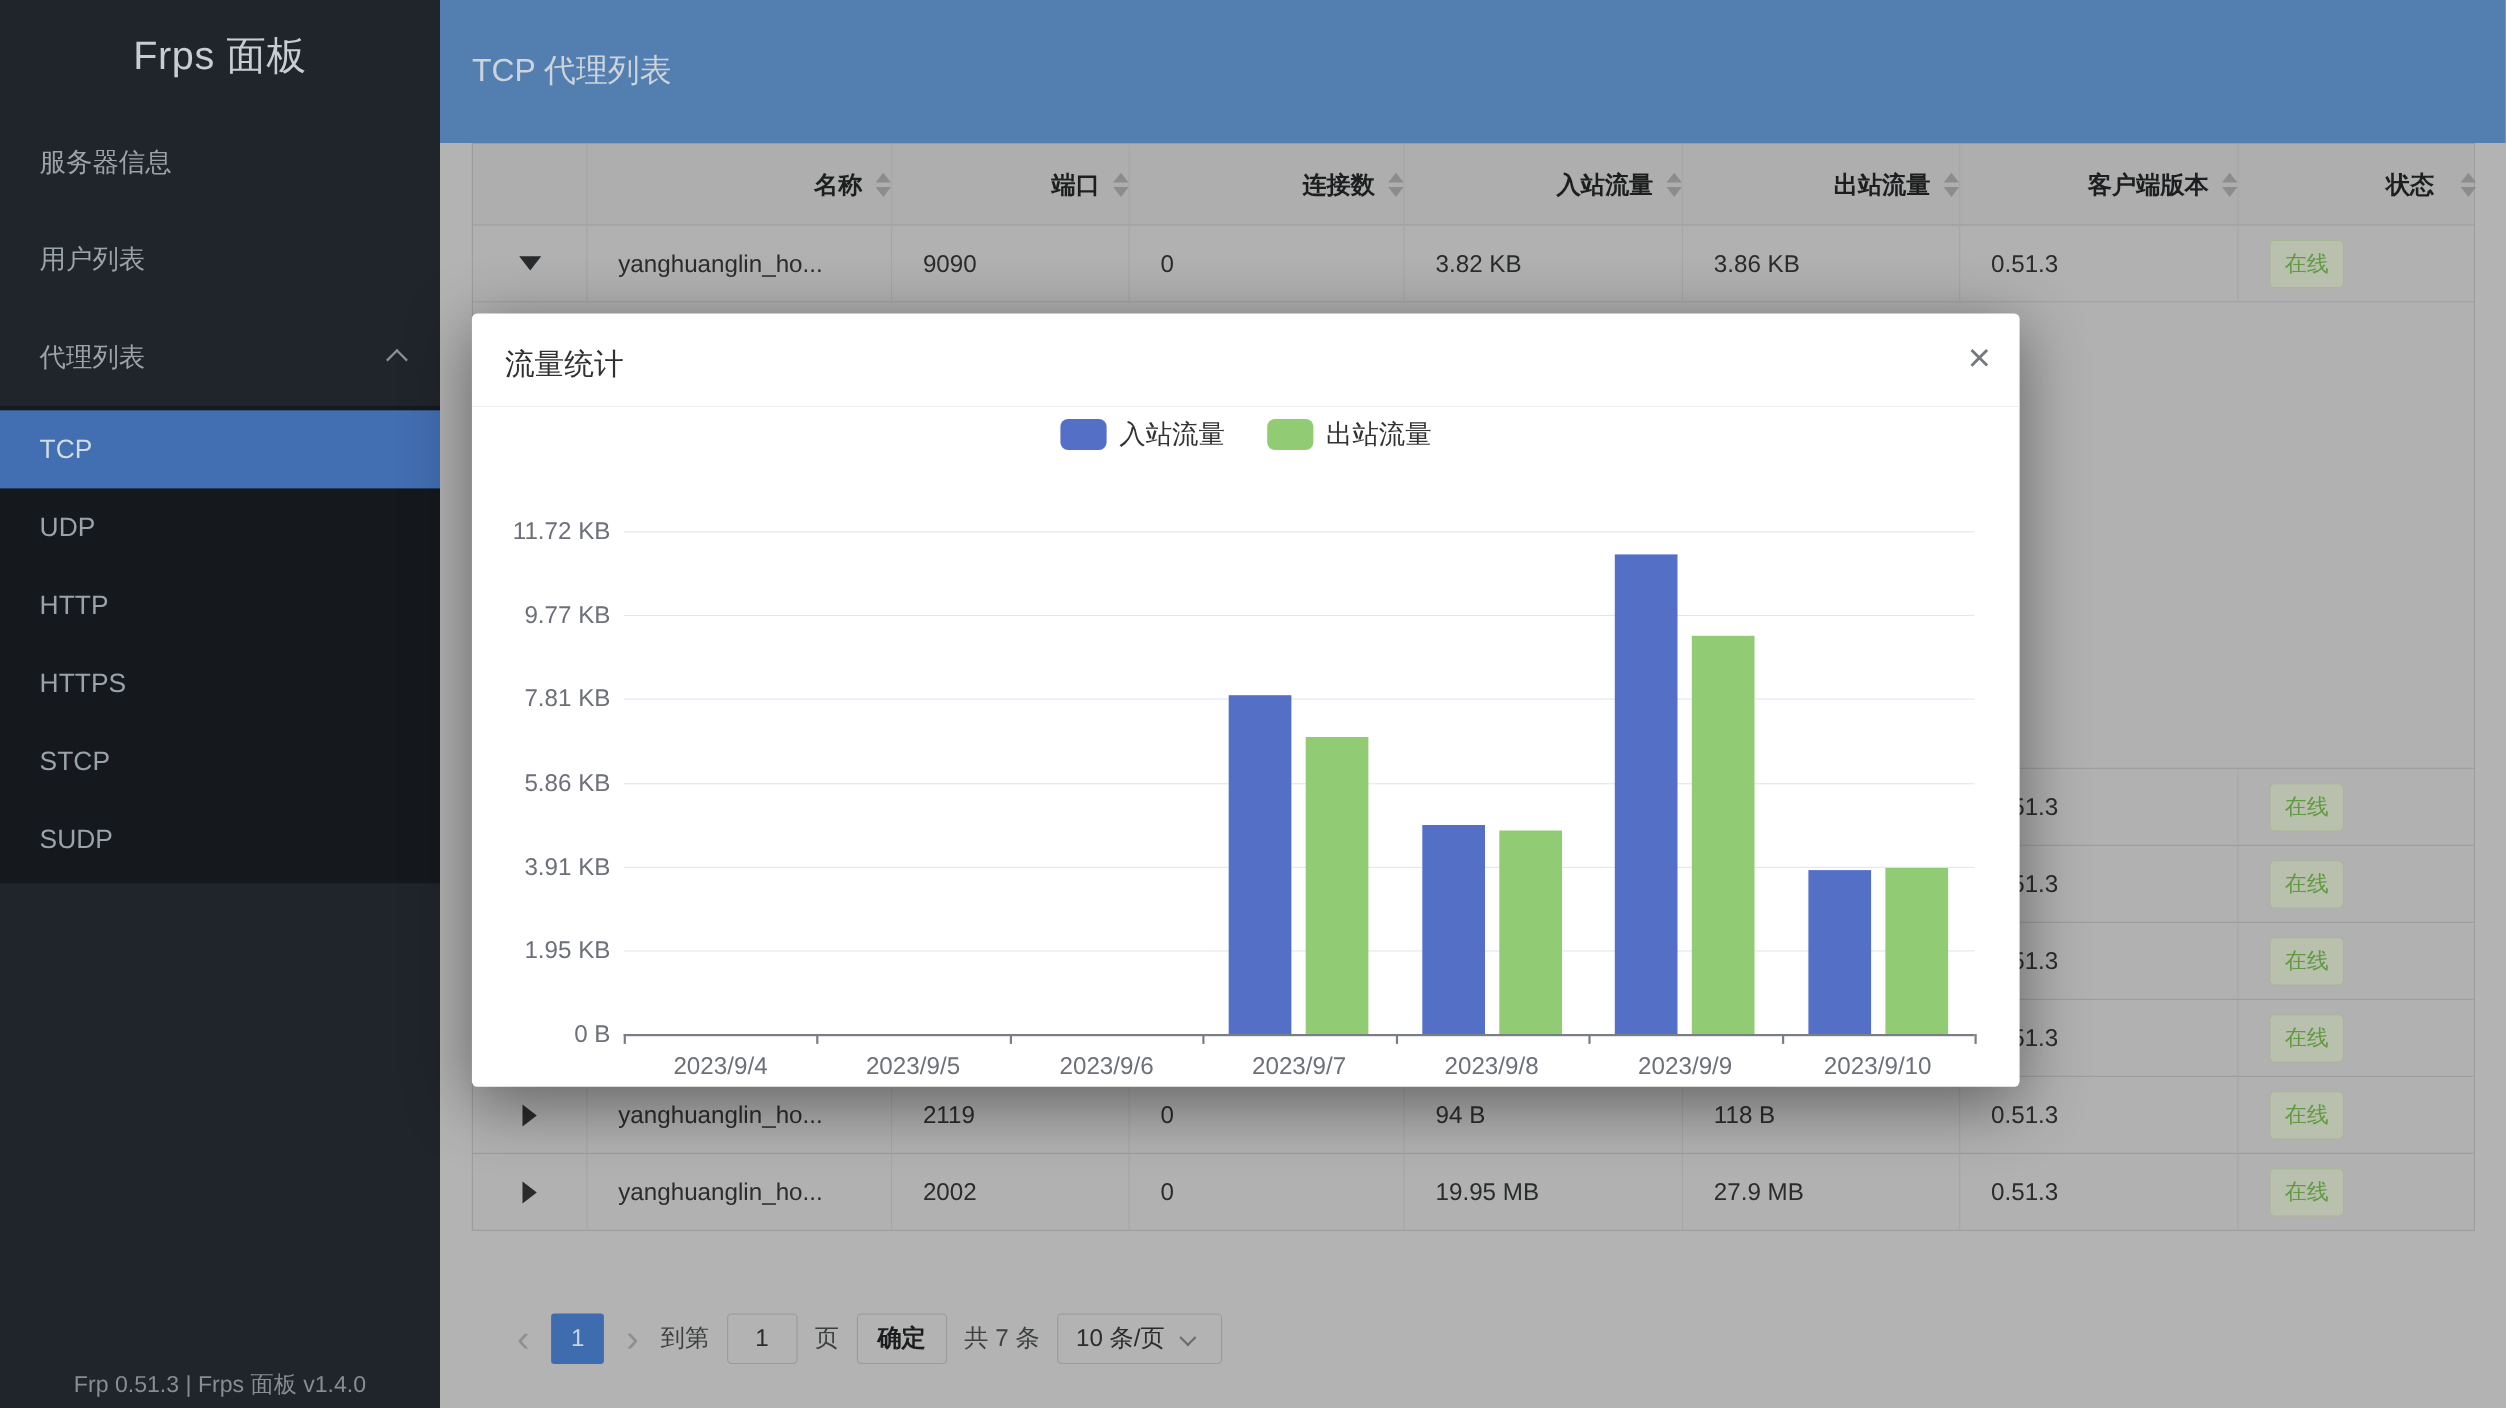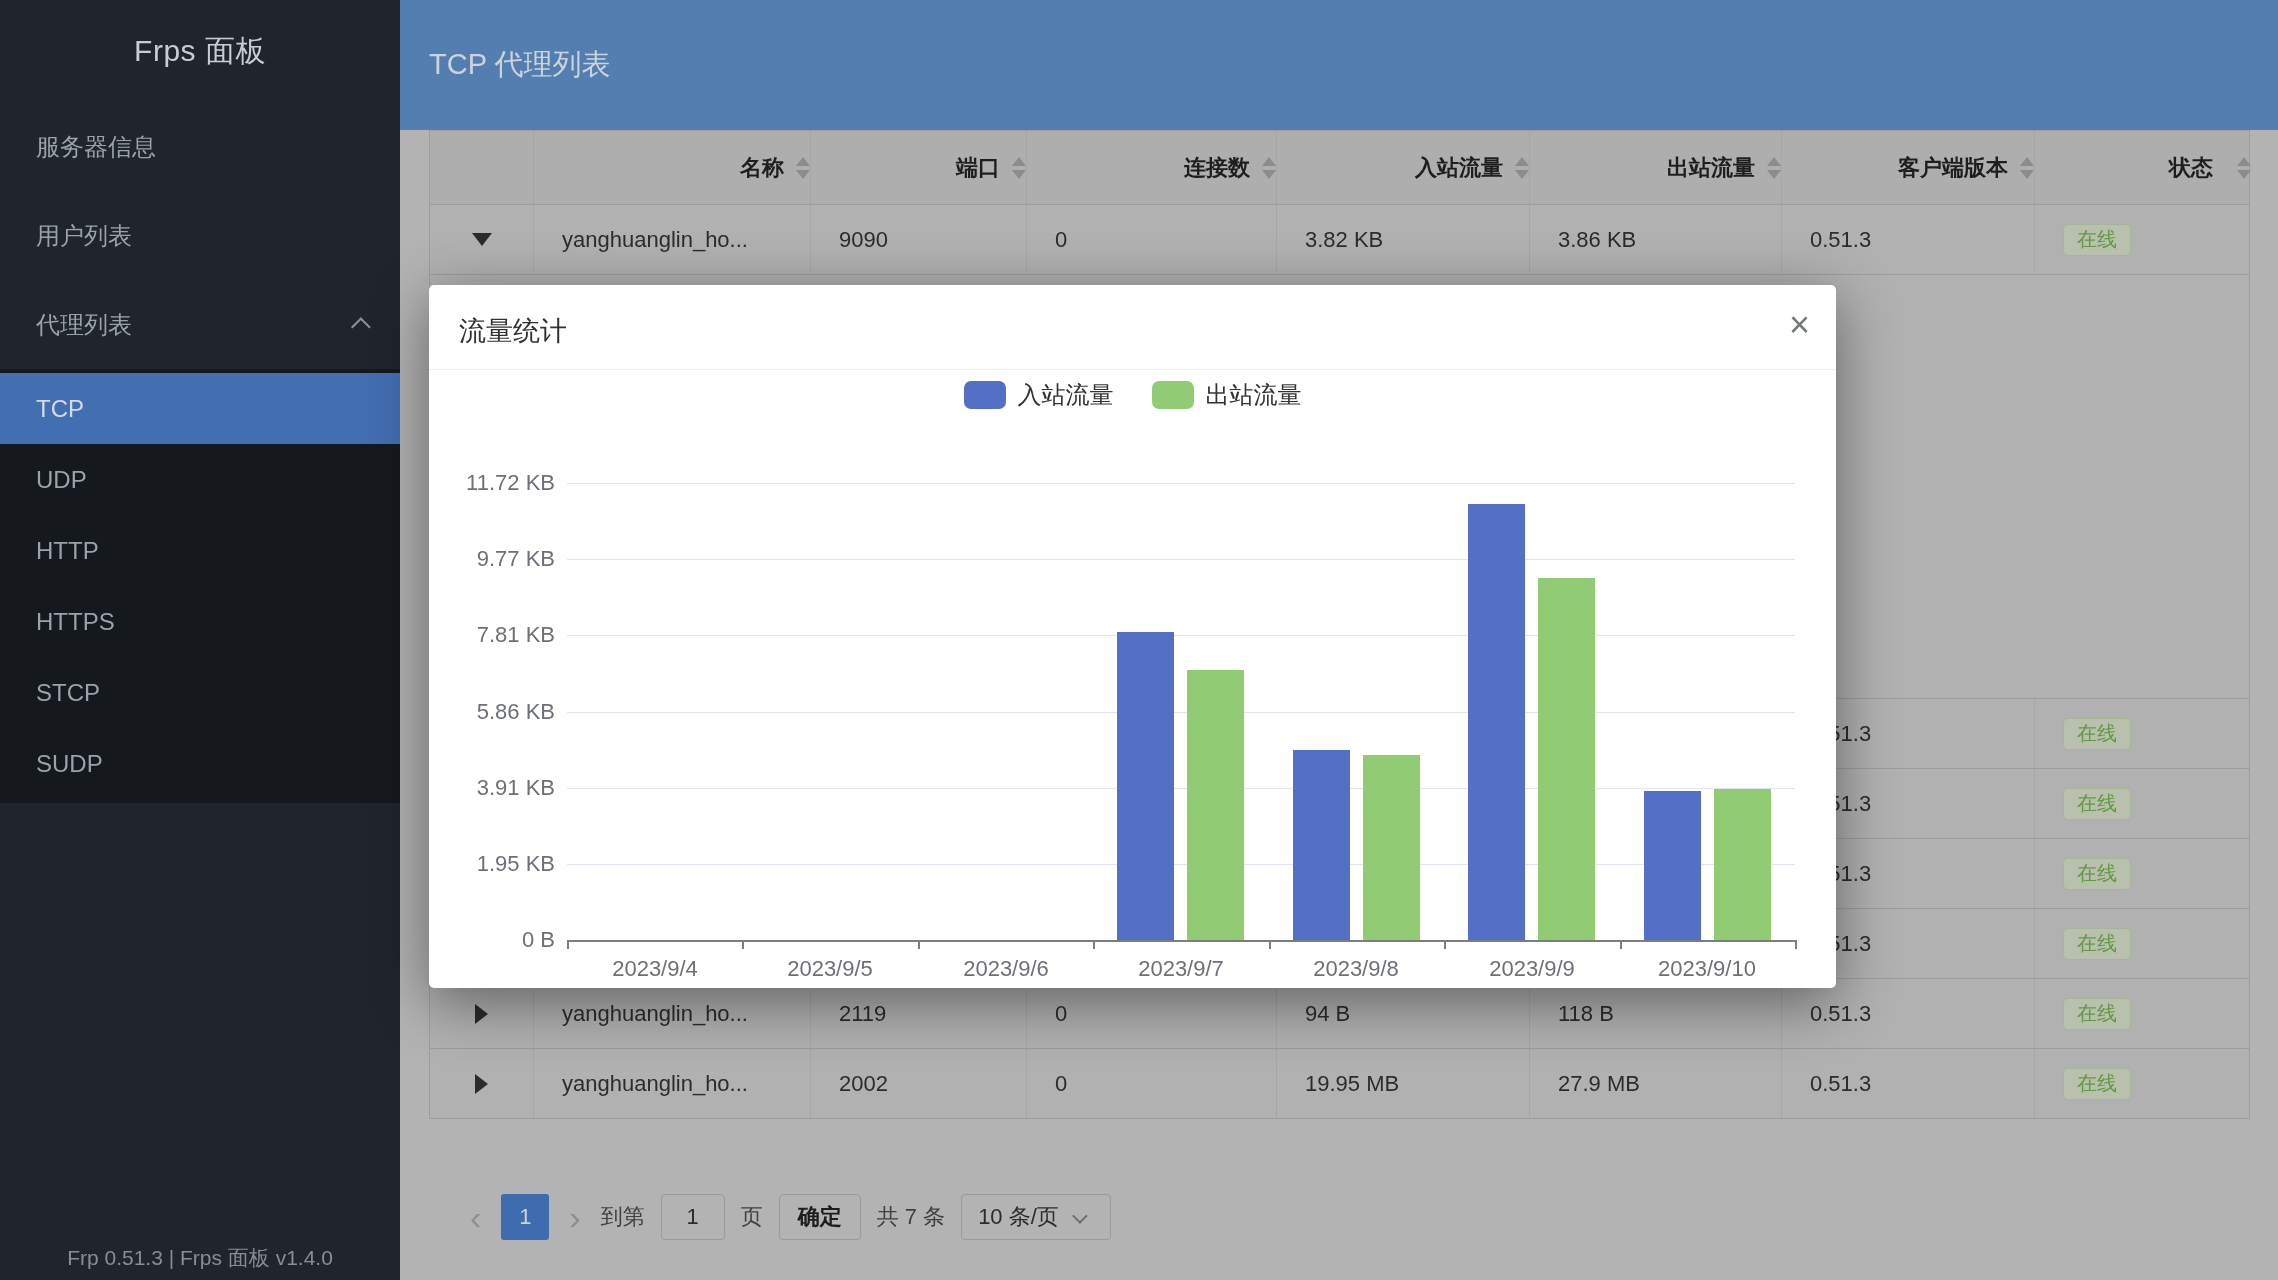--- a/index.html
+++ b/index.html
@@ -2,21 +2,21 @@
 <html><head>
 <meta charset="utf-8">
 <style>
   * { margin:0; padding:0; box-sizing:border-box; }
   html,body { width:2278px; height:1280px; overflow:hidden; }
   body { font-family:"Liberation Sans","DejaVu Sans",sans-serif; background:#b3b3b3; position:relative; }
 
   
   .sidebar { position:absolute; left:0; top:0; width:400px; height:1280px; background:#20252b; z-index:5; }
   .sidebar-title { height:102px; display:flex; align-items:center; justify-content:center;
-                   color:#c7cdd3; font-size:30px; letter-spacing:.5px; }
+                   color:#c7cdd3; font-size:36px; letter-spacing:.5px; }
   .side-item { height:89px; display:flex; align-items:center; padding:0 30px 0 36px;
                color:#9aa2aa; font-size:24px; cursor:pointer; }
   .side-item .grow { flex:1; }
   .chev { width:14px; height:14px; border-left:2px solid #8a9198; border-top:2px solid #8a9198;
           transform:rotate(45deg) translateY(3px); }
   .submenu { background:#15181d; padding:4px 0; }
   .sub-item { height:71px; display:flex; align-items:center; padding-left:36px;
               color:#9aa2aa; font-size:24px; cursor:pointer; }
   .sub-item.active { background:#426eb2; color:#d3dbe3; }
   .sidebar-footer { position:absolute; left:0; bottom:8px; width:100%; text-align:center;
@@ -42,21 +42,21 @@
   .expansion { height:424px; border-bottom:1px solid #9d9d9d; background:#b1b1b1; }
   .tri-down { width:0; height:0; border-left:10px solid transparent; border-right:10px solid transparent;
               border-top:13px solid #2a2b2c; }
   .tri-right { width:0; height:0; border-top:10px solid transparent; border-bottom:10px solid transparent;
                border-left:13px solid #2a2b2c; }
   .sort-carets { display:inline-flex; flex-direction:column; gap:4px; margin-left:12px; }
   .caret-up { width:0; height:0; border-left:7px solid transparent; border-right:7px solid transparent;
               border-bottom:9px solid #8c8c8c; }
   .caret-down { width:0; height:0; border-left:7px solid transparent; border-right:7px solid transparent;
                 border-top:9px solid #8c8c8c; }
-  .badge { display:inline-flex; align-items:center; justify-content:center; height:32px; padding:0 13px;
+  .badge { display:inline-flex; align-items:center; justify-content:center; height:44px; padding:0 13px;
            border:1px solid #a7b695; border-radius:5px; background:#b9c0ad; color:#609a41; font-size:20px; }
 
   
   .pagination { position:absolute; left:66px; top:1194px; height:46px; display:flex; align-items:center; gap:16px; }
   .pg-chev { font-size:34px; color:#8f8f8f; line-height:46px; cursor:pointer; padding:0 4px; }
   .pg-active { width:48px; height:46px; background:#3e6cae; color:#ccd3da; font-size:22px;
                display:flex; align-items:center; justify-content:center; border-radius:3px; cursor:pointer; }
   .pg-label { color:#3f4041; font-size:22px; }
   .pg-input { width:64px; height:46px; border:1px solid #9a9a9a; border-radius:4px; background:transparent;
               text-align:center; font-size:22px; color:#2b2c2d; font-family:inherit; }

